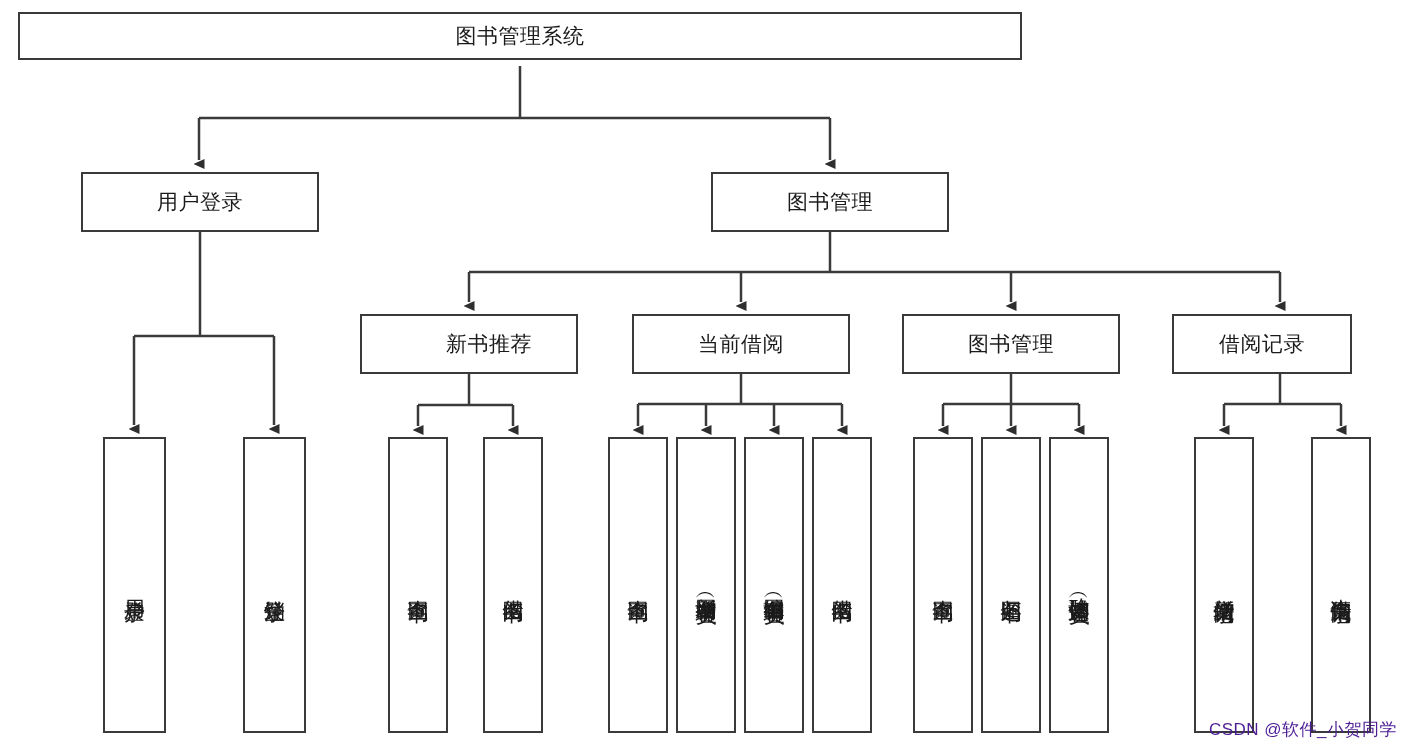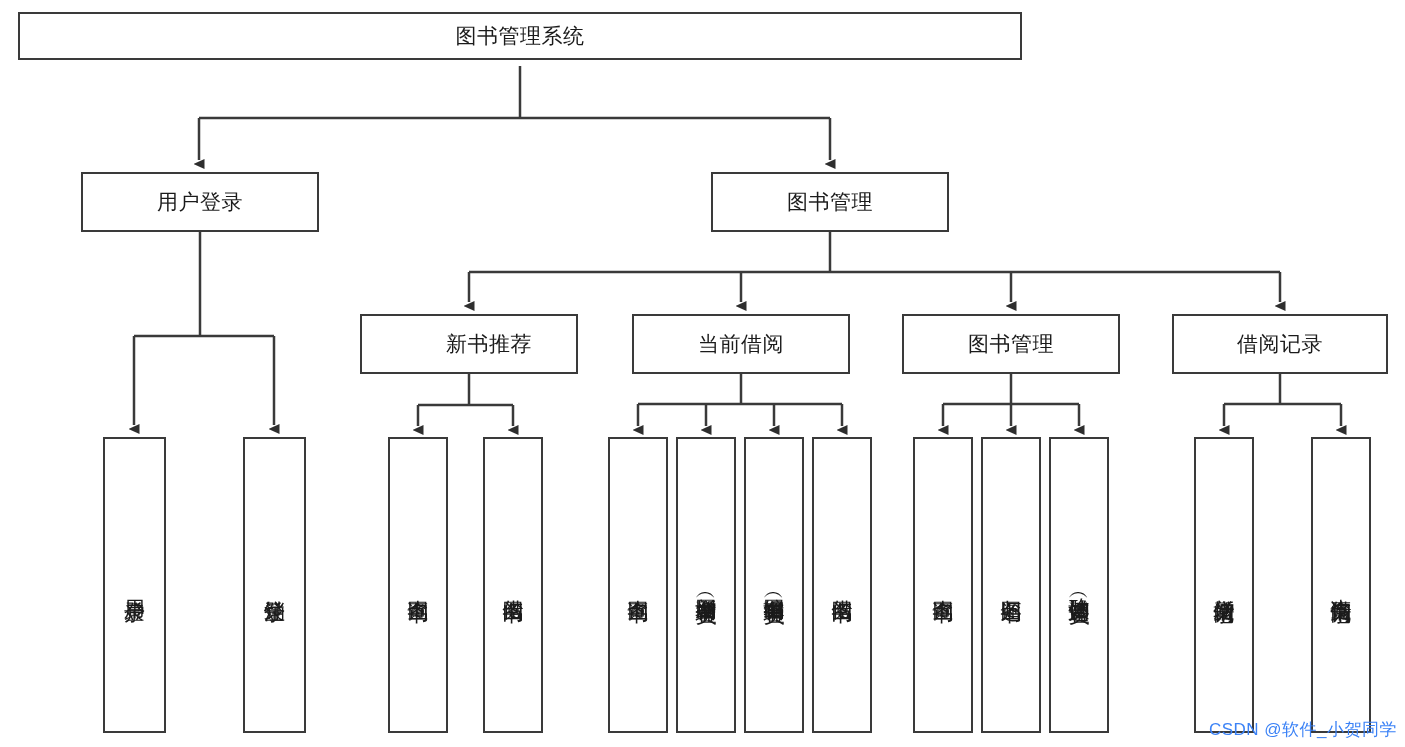--- a/index.html
+++ b/index.html
@@ -56,21 +56,21 @@
     letter-spacing: 1px;
     white-space: normal;
     text-align: center;
     max-height: 100%;
   }
   .watermark {
     position: absolute;
     right: 8px;
     bottom: 6px;
     font-size: 17px;
-    color: #3b82f6;
+    color: #4c1d95;
     letter-spacing: 0.5px;
     white-space: nowrap;
   }
 </style>
 </head>
 <body>
 
 <div id="diagram-root">
 
   <svg class="edges" viewBox="0 0 1405 747">
@@ -136,21 +136,21 @@
 
   <div class="node" style="left:360px; top:314px; width:218px; height:60px;padding-left:40px;">
     <span class="node-label">新书推荐</span>
   </div>
   <div class="node" style="left:632px; top:314px; width:218px; height:60px;">
     <span class="node-label">当前借阅</span>
   </div>
   <div class="node" style="left:902px; top:314px; width:218px; height:60px;">
     <span class="node-label">图书管理</span>
   </div>
-  <div class="node" style="left:1172px; top:314px; width:216px; height:60px;">
+  <div class="node" style="left:1172px; top:314px; width:180px; height:60px;">
     <span class="node-label">借阅记录</span>
   </div>
 
   <div class="node leaf" style="left:103px; top:437px; width:63px; height:296px;">
     <span class="node-label">用户登录</span>
   </div>
   <div class="node leaf" style="left:243px; top:437px; width:63px; height:296px;">
     <span class="node-label">注销登录</span>
   </div>
 

